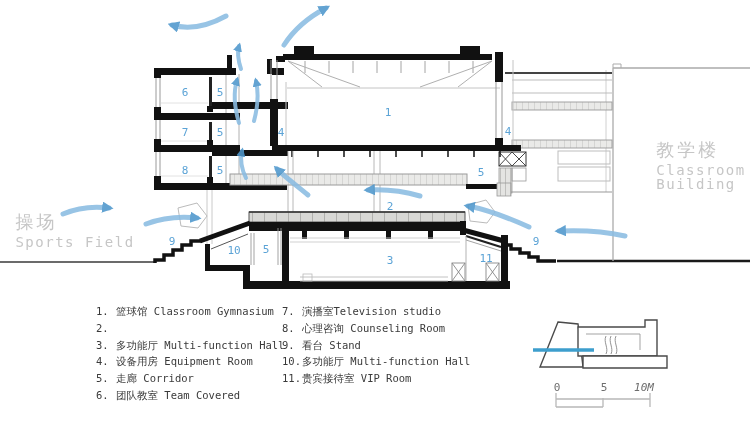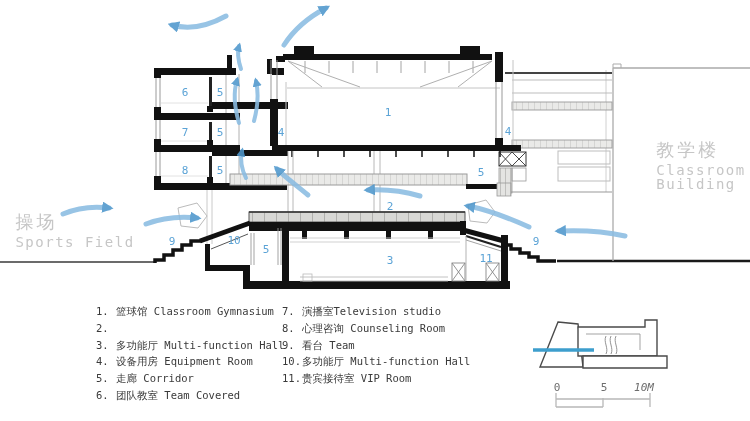--- a/index.html
+++ b/index.html
@@ -214,21 +214,21 @@
       <span class="rm" style="left: 220px; top: 92px;">5</span>
       <span class="rm" style="left: 220px; top: 132px;">5</span>
       <span class="rm" style="left: 220px; top: 170px;">5</span>
       <span class="rm" style="left: 481px; top: 172px;">5</span>
       <span class="rm" style="left: 266px; top: 249px;">5</span>
       <span class="rm" style="left: 185px; top: 92px;">6</span>
       <span class="rm" style="left: 185px; top: 132px;">7</span>
       <span class="rm" style="left: 185px; top: 170px;">8</span>
       <span class="rm" style="left: 172px; top: 241px;">9</span>
       <span class="rm" style="left: 536px; top: 241px;">9</span>
-      <span class="rm" style="left: 234px; top: 240px;">10</span>
+      <span class="rm" style="left: 234px; top: 250px;">10</span>
       <span class="rm" style="left: 486px; top: 258px;">11</span>
     </div>
 
   <div class="legend">
     <div class="lg-col" id="legend-col1">
         <div class="lg-row">
           <span class="lg-num">1.</span>
           <span class="lg-txt">篮球馆 Classroom Gymnasium</span>
         </div>
         <div class="lg-row">
@@ -257,21 +257,21 @@
         <div class="lg-row">
           <span class="lg-num">7.</span>
           <span class="lg-txt">演播室Television studio</span>
         </div>
         <div class="lg-row">
           <span class="lg-num">8.</span>
           <span class="lg-txt">心理咨询 Counseling Room</span>
         </div>
         <div class="lg-row">
           <span class="lg-num">9.</span>
-          <span class="lg-txt">看台 Team</span>
+          <span class="lg-txt">看台 Stand</span>
         </div>
         <div class="lg-row">
           <span class="lg-num">10.</span>
           <span class="lg-txt">多功能厅 Multi-function Hall</span>
         </div>
         <div class="lg-row">
           <span class="lg-num">11.</span>
           <span class="lg-txt">贵宾接待室 VIP Room</span>
         </div>
       </div>

